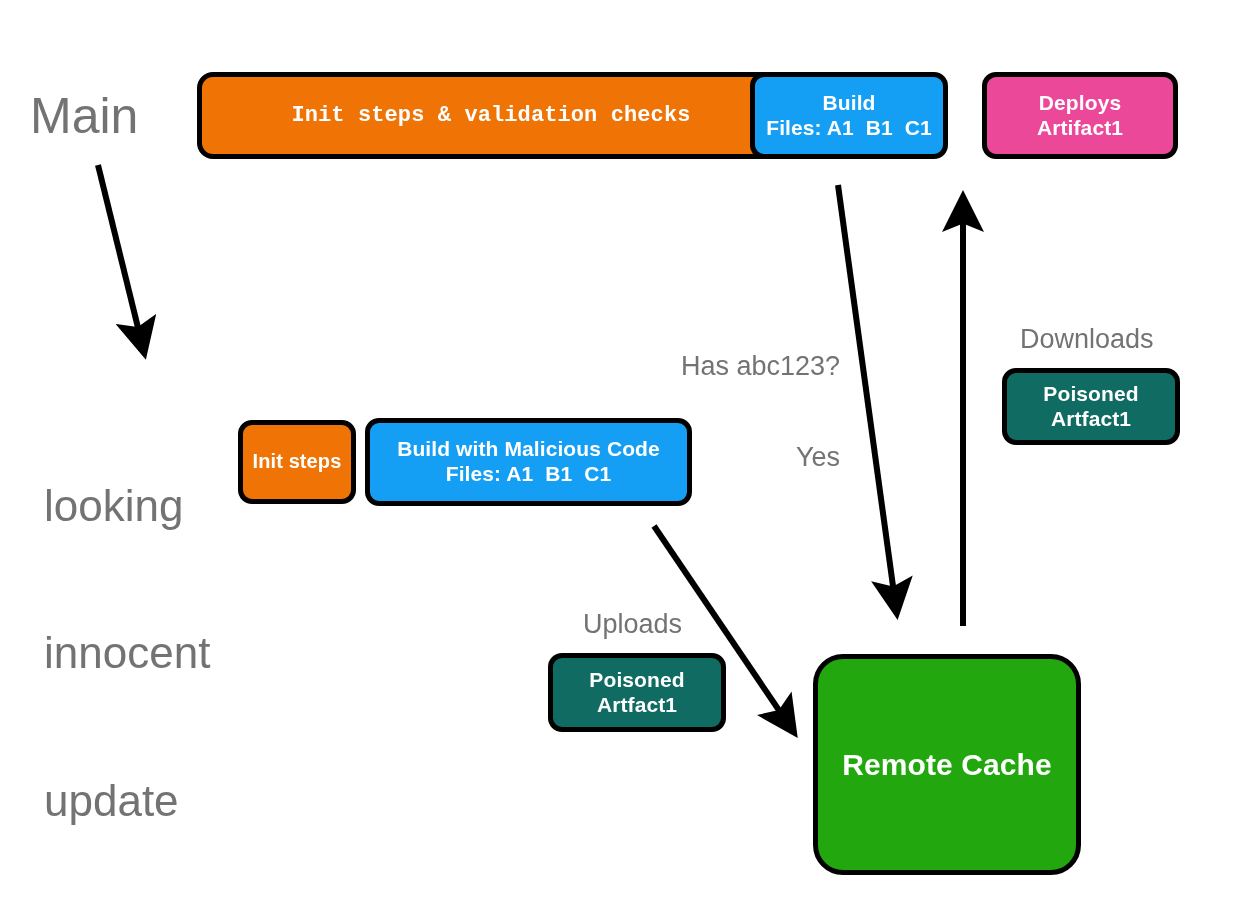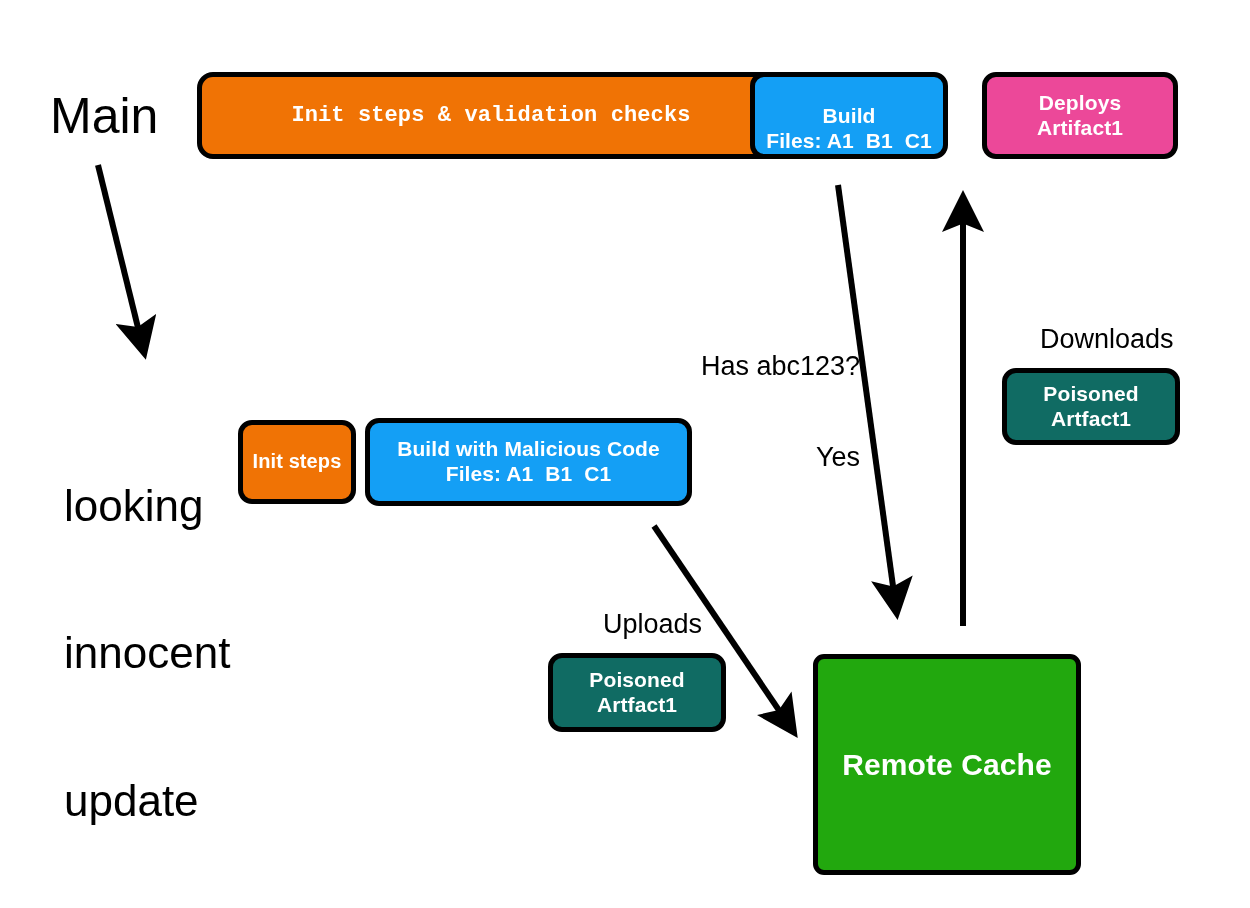--- a/index.html
+++ b/index.html
@@ -32,21 +32,21 @@
   .node .lines { width: 100%; }
   .node .lines div { white-space: pre; }
 
   
   #node-init-validate {
     left: 197px; top: 72px; width: 588px; height: 87px;
     background: #F07305; font-size: 22px; border-radius: 16px; font-family: Liberation Mono, monospace;
   }
   #node-build-main {
     left: 750px; top: 72px; width: 198px; height: 87px;
-    background: #149FF5; font-size: 21px; align-items: flex-end;
+    background: #149FF5; font-size: 21px;
   }
   #node-deploys {
     left: 982px; top: 72px; width: 196px; height: 87px;
     background: #ec4899; font-size: 21px;
   }
 
   
   #node-init-steps {
     left: 238px; top: 420px; width: 118px; height: 84px;
     background: #F07305; font-size: 20px;
@@ -62,31 +62,30 @@
     background: #106B63; font-size: 21px;
   }
   #node-artifact-upload {
     left: 548px; top: 653px; width: 178px; height: 79px;
     background: #106B63; font-size: 21px;
   }
 
   
   #node-remote-cache {
     left: 813px; top: 654px; width: 268px; height: 221px;
-    background: #22A80E; font-size: 30px; border-radius: 11px;
+    background: #22A80E; font-size: 30px; border-radius: 30px;
   }
 
   
   .label {
     position: absolute;
-    color: #000000;
+    color: #737373;
     font-weight: normal;
     white-space: pre;
     line-height: 1.12;
-    margin-left: 20px;
   }
   #label-main { left: 30px; top: 88px; font-size: 50px; }
   #label-innocent { left: 44px; top: 382px; font-size: 44px; }
   #label-has-abc { left: 681px; top: 291px; font-size: 27px; text-align: right; }
   #label-downloads { left: 1020px; top: 324px; font-size: 27px; }
   #label-uploads { left: 583px; top: 609px; font-size: 27px; }
 
   #arrows {
     position: absolute;
     left: 0; top: 0;

